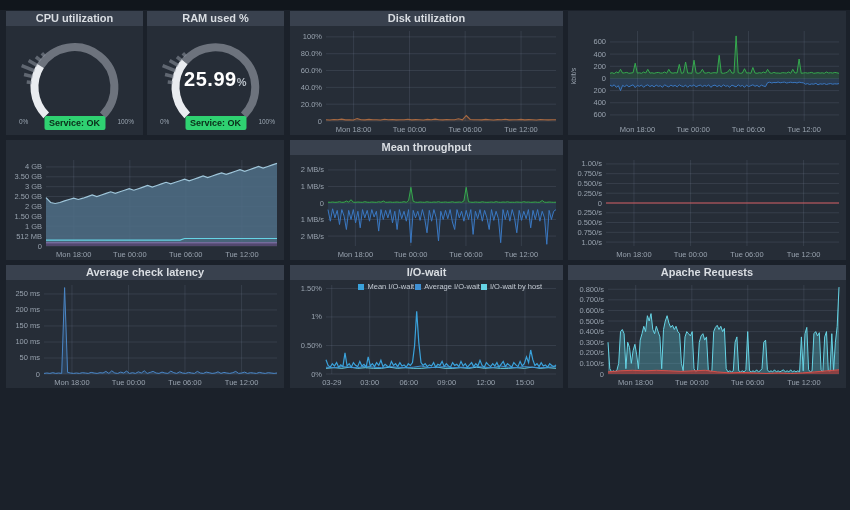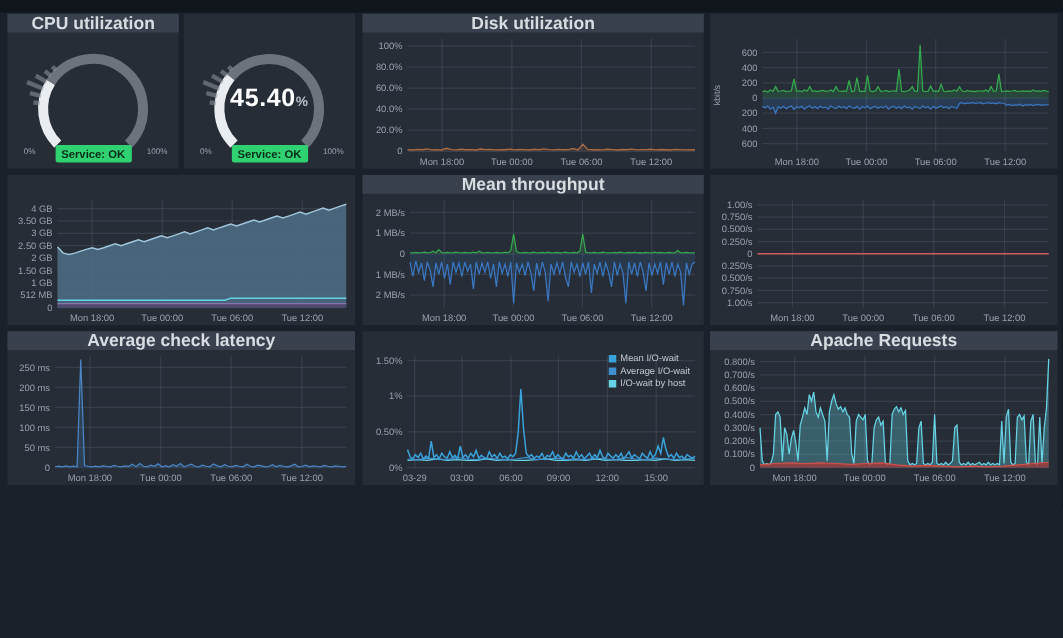--- a/index.html
+++ b/index.html
@@ -1,29 +1,29 @@
 <!DOCTYPE html>
 <html><head>
 <meta charset="utf-8">
 <style>
   html,body{margin:0;padding:0;background:#11161c;}
   #screen{position:relative;width:850px;height:510px;background:#1b212a;overflow:hidden;
     font-family:"Liberation Sans",sans-serif;}
   #topstrip{position:absolute;left:0;top:0;width:850px;height:10px;background:#11161c;}
   .panel{position:absolute;background:#262d37;}
-  .ptitle{height:15px;line-height:15px;background:#39414e;color:#d9dde2;font-size:14px;
+  .ptitle{height:15px;line-height:15px;background:#39414e;color:#d9dde2;font-size:11px;
     font-weight:bold;text-align:center;white-space:nowrap;overflow:hidden;}
   .pbody{position:absolute;top:15px;left:0;right:0;bottom:0;}
   .chart{position:absolute;left:0;top:0;right:0;bottom:0;}
   .grid{stroke:rgba(141,158,178,0.16);stroke-width:1;}
   text.tick{fill:#98a2ae;font-size:7.5px;font-family:"Liberation Sans",sans-serif;}
   text.ty{text-anchor:end;}
   text.tx{text-anchor:middle;}
   text.ylab{text-anchor:middle;font-size:7px;}
-  .legend{position:absolute;top:2px;right:11px;display:flex;flex-direction:column;gap:1px;
+  .legend{position:absolute;top:2px;right:21px;display:flex;flex-direction:row;gap:1px;
     font-size:7.5px;color:#c3cad2;}
   .litem{display:flex;align-items:center;gap:3px;line-height:9px;}
   .lsw{width:6px;height:6px;display:inline-block;flex:none;}
   .gaugewrap{position:absolute;left:0;top:0;right:0;bottom:0;}
   .gvalue{position:absolute;top:42px;left:0;width:100%;text-align:center;color:#ffffff;
     font-size:20px;font-weight:bold;letter-spacing:0.5px;}
   .gunit{font-size:11px;font-weight:bold;color:#b9c0c8;}
   .gbadge{position:absolute;bottom:5px;left:50%;transform:translateX(-50%);
     background:#2fd171;color:#0a2c19;font-weight:bold;font-size:9px;
     padding:2px 5px;border-radius:2px;white-space:nowrap;}
@@ -49,32 +49,33 @@
             <line x1="34.615537594910954" y1="34.5665565609967" x2="29.88747307327062" y2="30.87258770904275" stroke="#8f97a3" stroke-width="3.5" stroke-opacity="0.55"></line>
             <line x1="38.629690070263116" y1="30.108388585438004" x2="35.85105658842713" y2="27.2310293840834" stroke="#8f97a3" stroke-width="3.5" stroke-opacity="0.55"></line>
           </svg></div>
       <div class="gbadge">Service: OK</div>
       <div class="gmin">0%</div>
       <div class="gmax">100%</div>
     </div>
   </div>
 
   <div class="panel" style="left:147px;top:11px;width:137px;height:124px">
+    <div class="ptitle">RAM used %</div>
     <div class="pbody">
       <div class="gaugewrap"><svg viewBox="0 0 137 109" width="137" height="109">
             <path d="M 37.5 35.7 A 40 40 0 1 1 96.8 89.3" fill="none" stroke="#6d737d" stroke-width="8"></path>
             <path d="M 40.2 89.3 A 40 40 0 0 1 37.5 35.7" fill="none" stroke="#e9ecf0" stroke-width="8"></path>
             <line x1="25.73555849916425" y1="56.545276079490904" x2="20.762949022322886" y2="56.02263376315264" stroke="#8f97a3" stroke-width="3.5" stroke-opacity="0.55"></line>
             <line x1="26.77728377013215" y1="50.637358489214286" x2="18.044622233648184" y2="48.460061428817276" stroke="#8f97a3" stroke-width="3.5" stroke-opacity="0.55"></line>
             <line x1="28.63109425362814" y1="44.93191648311579" x2="15.65052028969312" y2="39.687424175293025" stroke="#8f97a3" stroke-width="3.5" stroke-opacity="0.55"></line>
             <line x1="31.260907637269142" y1="39.540000000000006" x2="22.600653599424753" y2="34.54" stroke="#8f97a3" stroke-width="3.5" stroke-opacity="0.55"></line>
             <line x1="34.615537594910954" y1="34.5665565609967" x2="29.88747307327062" y2="30.87258770904275" stroke="#8f97a3" stroke-width="3.5" stroke-opacity="0.55"></line>
             <line x1="38.629690070263116" y1="30.108388585438004" x2="35.85105658842713" y2="27.2310293840834" stroke="#8f97a3" stroke-width="3.5" stroke-opacity="0.55"></line>
           </svg></div>
-      <div class="gvalue"><span>45.40</span><span class="gunit">%</span></div>
+      <div class="gvalue"><span>25.99</span><span class="gunit">%</span></div>
       <div class="gbadge">Service: OK</div>
       <div class="gmin">0%</div>
       <div class="gmax">100%</div>
     </div>
   </div>
 
   <div class="panel" style="left:290px;top:11px;width:273px;height:124px">
     <div class="ptitle">Disk utilization</div>
     <div class="pbody">
         <div class="chart"><svg viewBox="0 0 273 109" width="273" height="109">
@@ -264,20 +265,21 @@
             <text x="34" y="80.49280575539568" class="tick ty">50 ms</text>
             <line x1="38" x2="271" y1="94" y2="94" class="grid"></line>
             <text x="34" y="96.5" class="tick ty">0</text>
             <path d="M38.0,93.4L40.9,93.0L43.9,93.4L46.8,92.7L49.8,93.4L52.7,93.0L55.7,93.4L58.6,7.6L61.6,92.4L64.5,93.0L67.5,93.4L70.4,93.0L73.4,93.4L76.3,92.7L79.3,93.0L82.2,93.4L85.2,92.4L88.1,93.0L91.1,93.4L94.0,92.7L97.0,93.0L99.9,91.4L102.9,93.4L105.8,90.8L108.8,93.0L111.7,93.4L114.7,92.1L117.6,93.0L120.6,91.1L123.5,93.4L126.5,92.7L129.4,93.4L132.4,91.8L135.3,93.0L138.3,90.8L141.2,93.4L144.2,92.4L147.1,91.4L150.1,93.0L153.0,93.4L156.0,92.1L158.9,93.0L161.9,93.4L164.8,91.1L167.8,92.7L170.7,93.4L173.7,91.8L176.6,93.0L179.6,93.4L182.5,92.4L185.5,93.0L188.4,93.4L191.4,91.4L194.3,93.0L197.3,93.4L200.2,92.1L203.2,92.7L206.1,93.4L209.1,93.0L212.0,91.8L215.0,93.4L217.9,92.4L220.9,93.0L223.8,93.4L226.8,92.7L229.7,91.4L232.7,93.4L235.6,93.0L238.6,92.1L241.5,93.4L244.5,92.7L247.4,93.0L250.4,93.4L253.3,92.4L256.3,93.0L259.2,93.4L262.2,92.7L265.1,93.0L268.1,93.4L271.0,93.0L271.0,94.0L38.0,94.0Z" fill="#4a86c6" fill-opacity="0.2" stroke="none"></path>
             <path d="M38.0,93.4L40.9,93.0L43.9,93.4L46.8,92.7L49.8,93.4L52.7,93.0L55.7,93.4L58.6,7.6L61.6,92.4L64.5,93.0L67.5,93.4L70.4,93.0L73.4,93.4L76.3,92.7L79.3,93.0L82.2,93.4L85.2,92.4L88.1,93.0L91.1,93.4L94.0,92.7L97.0,93.0L99.9,91.4L102.9,93.4L105.8,90.8L108.8,93.0L111.7,93.4L114.7,92.1L117.6,93.0L120.6,91.1L123.5,93.4L126.5,92.7L129.4,93.4L132.4,91.8L135.3,93.0L138.3,90.8L141.2,93.4L144.2,92.4L147.1,91.4L150.1,93.0L153.0,93.4L156.0,92.1L158.9,93.0L161.9,93.4L164.8,91.1L167.8,92.7L170.7,93.4L173.7,91.8L176.6,93.0L179.6,93.4L182.5,92.4L185.5,93.0L188.4,93.4L191.4,91.4L194.3,93.0L197.3,93.4L200.2,92.1L203.2,92.7L206.1,93.4L209.1,93.0L212.0,91.8L215.0,93.4L217.9,92.4L220.9,93.0L223.8,93.4L226.8,92.7L229.7,91.4L232.7,93.4L235.6,93.0L238.6,92.1L241.5,93.4L244.5,92.7L247.4,93.0L250.4,93.4L253.3,92.4L256.3,93.0L259.2,93.4L262.2,92.7L265.1,93.0L268.1,93.4L271.0,93.0" fill="none" stroke="#4a86c6" stroke-width="1"></path>
           </svg></div>
       </div>
   </div>
 
   <div class="panel" style="left:290px;top:265px;width:273px;height:123px">
+    <div class="ptitle">I/O-wait</div>
     <div class="pbody">
         <div class="chart"><svg viewBox="0 0 273 108" width="273" height="108">
             <line x1="41.75" x2="41.75" y1="5" y2="94" class="grid"></line>
             <text x="41.75" y="105" class="tick tx">03-29</text>
             <line x1="79.7" x2="79.7" y1="5" y2="94" class="grid"></line>
             <text x="79.7" y="105" class="tick tx">03:00</text>
             <line x1="118.8" x2="118.8" y1="5" y2="94" class="grid"></line>
             <text x="118.8" y="105" class="tick tx">06:00</text>
             <line x1="156.75" x2="156.75" y1="5" y2="94" class="grid"></line>
             <text x="156.75" y="105" class="tick tx">09:00</text>

